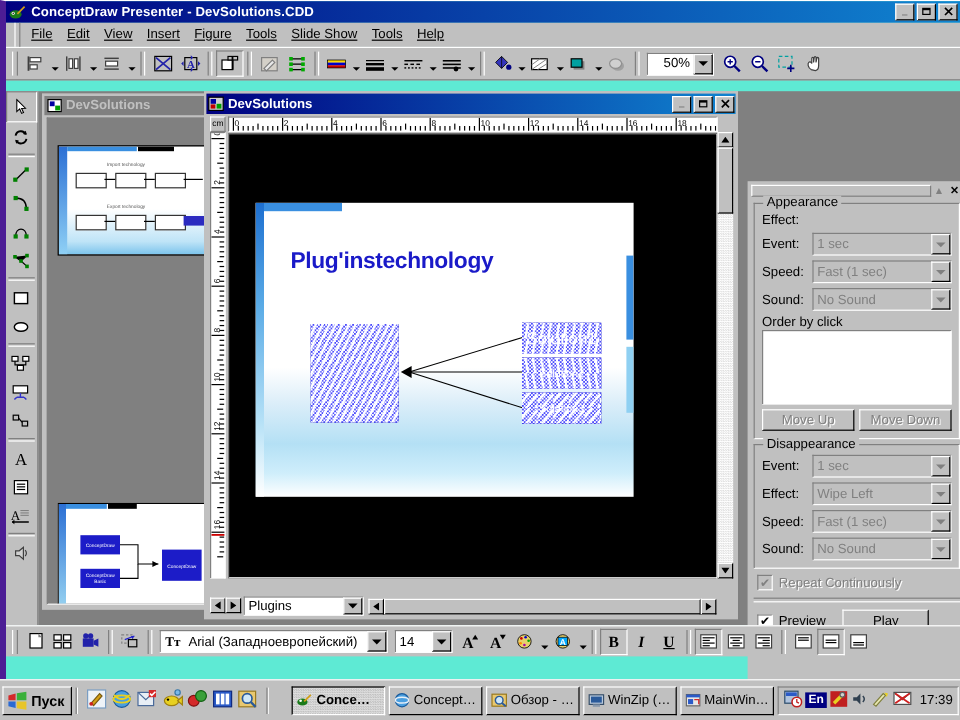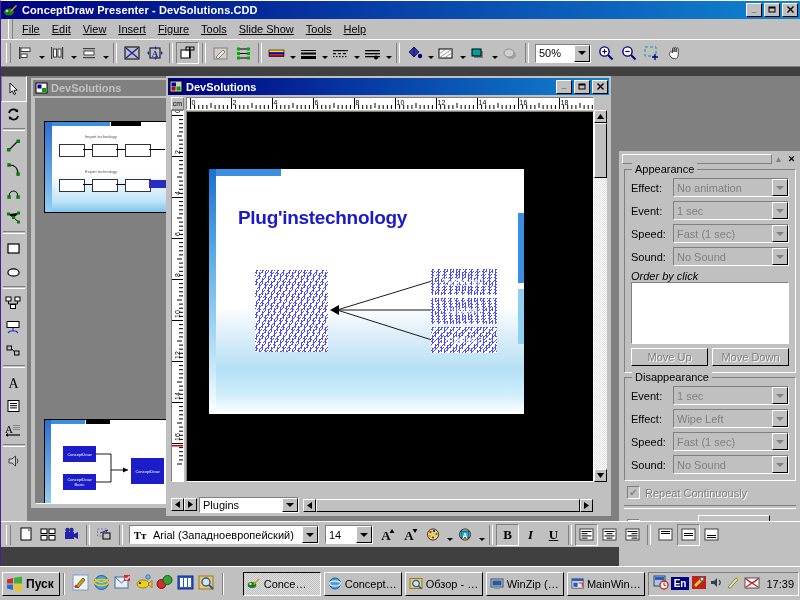--- a/index.html
+++ b/index.html
@@ -2,22 +2,22 @@
 <html><head>
 <meta charset="utf-8">
 <style>
   html,body{margin:0;padding:0;}
   body{
     width:800px;height:600px;overflow:hidden;
     font-family:"Liberation Sans",sans-serif;font-size:11px;
     background:#008080;
     -webkit-font-smoothing:none;
   }
-  .app{position:absolute;left:0;top:0;width:800px;height:566px;background:#404040;
-       border-top:1px solid #fff;border-left:1px solid #4c1d95;box-sizing:border-box;}
+  .app{position:absolute;left:0;top:0;width:800px;height:566px;background:#5eead4;
+       border-top:1px solid #fff;border-left:5px solid #4c1d95;box-sizing:border-box;}
 
   
   .titlebar{height:18px;background:linear-gradient(90deg,#000080,#1084d0);
             display:flex;align-items:center;padding:0 2px;}
   .titlebar .ticon{width:16px;height:14px;margin-right:3px;position:relative;}
   .titlebar .tname{color:#fff;font-weight:bold;font-size:11px;flex:1;
                    text-shadow:none;letter-spacing:.1px;}
   .winbtns{display:flex;gap:2px;}
   .wbtn{width:16px;height:14px;background:#c0c0c0;border:1px solid;
         border-color:#fff #000 #000 #fff;display:flex;align-items:center;
@@ -149,21 +149,21 @@
   .taskbar{position:absolute;left:0;top:566px;width:800px;height:34px;background:#c0c0c0;
            border-top:1px solid #fff;display:flex;align-items:center;padding:2px 2px;box-sizing:border-box;}
   .start{height:24px;background:#c0c0c0;border:1px solid;border-color:#fff #000 #000 #fff;
          display:flex;align-items:center;padding:0 5px 0 3px;font-weight:bold;font-size:12px;box-sizing:border-box;}
   .qlaunch{display:flex;align-items:center;gap:2px;padding:0 3px;}
   .tbsep{width:3px;height:22px;border-left:1px solid #808080;border-right:1px solid #fff;margin:0 3px;}
   .taskbtn{height:24px;min-width:78px;max-width:82px;background:#c0c0c0;border:1px solid;
            border-color:#fff #000 #000 #fff;display:flex;align-items:center;padding:0 3px;
            gap:3px;font-size:11px;box-sizing:border-box;overflow:hidden;white-space:nowrap;margin-right:3px;}
   .taskbtn.active{border-color:#000 #fff #fff #000;background-image:
-      repeating-conic-gradient(#c0c0c0 0 25%,#dfdfdf 0 50%);background-size:2px 2px;font-weight:normal;margin-left:16px;}
+      repeating-conic-gradient(#c0c0c0 0 25%,#dfdfdf 0 50%);background-size:2px 2px;font-weight:bold;margin-left:16px;}
   .tray{margin-left:auto;height:24px;border:1px solid;border-color:#808080 #fff #fff #808080;
         display:flex;align-items:center;padding:0 4px;gap:2px;box-sizing:border-box;}
   .trtime{font-size:11px;margin-left:4px;}
   .lang{background:#000080;color:#fff;font-size:10px;padding:1px 3px;font-weight:bold;}
 </style>
 </head>
 <body>
 
 <div class="app">
 
@@ -386,21 +386,21 @@
 
     <span class="tbtn">
       <svg width="19" height="15" viewBox="0 0 19 15">
           <ellipse cx="10" cy="9" rx="5" ry="4" fill="#a0a0a0"></ellipse>
           <ellipse cx="8" cy="7" rx="5" ry="4" fill="#d0d0d0" stroke="#909090"></ellipse>
         </svg>
     </span>
 
     <span class="sep"></span>
 
-    <span class="combo" style="width:56px;margin:0 3px;">
+    <span class="combo" style="width:56px;margin:0 3px;text-align:right;">
       <span class="cval">50%</span>
       <span class="carr">
           <i></i>
         </span>
     </span>
 
     <span class="tbtn">
       <svg width="18" height="16" viewBox="0 0 18 16">
           <circle cx="7.5" cy="6.5" r="4.6" fill="#fff" stroke="#000080" stroke-width="1.4"></circle>
           <path d="M11 10 L15.5 14.5" stroke="#000080" stroke-width="2"></path>
@@ -867,21 +867,21 @@
           <svg style="position:absolute;left:118px;top:99px;" width="110" height="90">
             <path d="M10 42 L105 13" stroke="#000" stroke-width=".9" fill="none"></path>
             <path d="M10 42 L105 42" stroke="#000" stroke-width=".9" fill="none"></path>
             <path d="M10 42 L105 72" stroke="#000" stroke-width=".9" fill="none"></path>
             <path d="M3 42 l9 -5 0 10z" fill="#000"></path>
           </svg>
 
           <div style="position:absolute;left:222px;top:100px;width:66px;height:26px;background:#1c1cc8;
                       background-image:repeating-conic-gradient(#1c1cc8 0 25%,#ffffff 0 50%),repeating-linear-gradient(100deg,#1c1cc8 0 4px,#ffffff 4px 6px);
                       background-size:3px 3px,13px 13px;background-blend-mode:screen;
-                      color:#fff;font-size:10px;display:flex;align-items:center;justify-content:center;text-align:right;">Solution1</div>
+                      color:#fff;font-size:14px;display:flex;align-items:center;justify-content:center;text-align:right;">Solution1</div>
           <div style="position:absolute;left:222px;top:129px;width:66px;height:26px;background:#1c1cc8;
                       background-image:repeating-conic-gradient(#1c1cc8 0 25%,#ffffff 0 50%),repeating-linear-gradient(80deg,#1c1cc8 0 4px,#ffffff 4px 6px);
                       background-size:3px 3px,13px 13px;background-blend-mode:screen;
                       color:#fff;font-size:9px;display:flex;align-items:center;justify-content:center;">Solution2</div>
           <div style="position:absolute;left:222px;top:158px;width:66px;height:26px;background:#1c1cc8;
                       background-image:repeating-conic-gradient(#1c1cc8 0 25%,#ffffff 0 50%),repeating-linear-gradient(130deg,#1c1cc8 0 4px,#ffffff 4px 6px);
                       background-size:3px 3px,13px 13px;background-blend-mode:screen;
                       color:#fff;font-size:9px;display:flex;align-items:center;justify-content:center;">Solution3</div>
         </div>
       </div>
@@ -943,26 +943,20 @@
         <span class="ptbar"></span>
         <span class="pbtn" style="color:#808080;">▴</span>
         <span class="pbtn">✕</span>
       </div>
 
       <div class="group">
         <span class="glabel">Appearance</span>
 
         <div class="frow">
           <label>Effect:</label>
-          <span class="combo dis">
-            <span class="cval">No animation</span>
-            <span class="carr">
-                <i style="border-top-color:#808080;"></i>
-              </span>
-          </span>
         </div>
         <div class="frow">
           <label>Event:</label>
           <span class="combo dis">
             <span class="cval">1 sec</span>
             <span class="carr">
                 <i style="border-top-color:#808080;"></i>
               </span>
           </span>
         </div>
@@ -978,21 +972,21 @@
         <div class="frow">
           <label>Sound:</label>
           <span class="combo dis">
             <span class="cval">No Sound</span>
             <span class="carr">
                 <i style="border-top-color:#808080;"></i>
               </span>
           </span>
         </div>
 
-        <div style="margin-top:0;font-size:11px;font-style:italic;">Order by click</div>
+        <div style="margin-top:0;font-size:11px;">Order by click</div>
         <div class="listbox"></div>
         <div class="btnrow">
           <span class="btn dis">Move Up</span>
           <span class="btn dis">Move Down</span>
         </div>
       </div>
 
       <div class="group">
         <span class="glabel">Disappearance</span>
 

